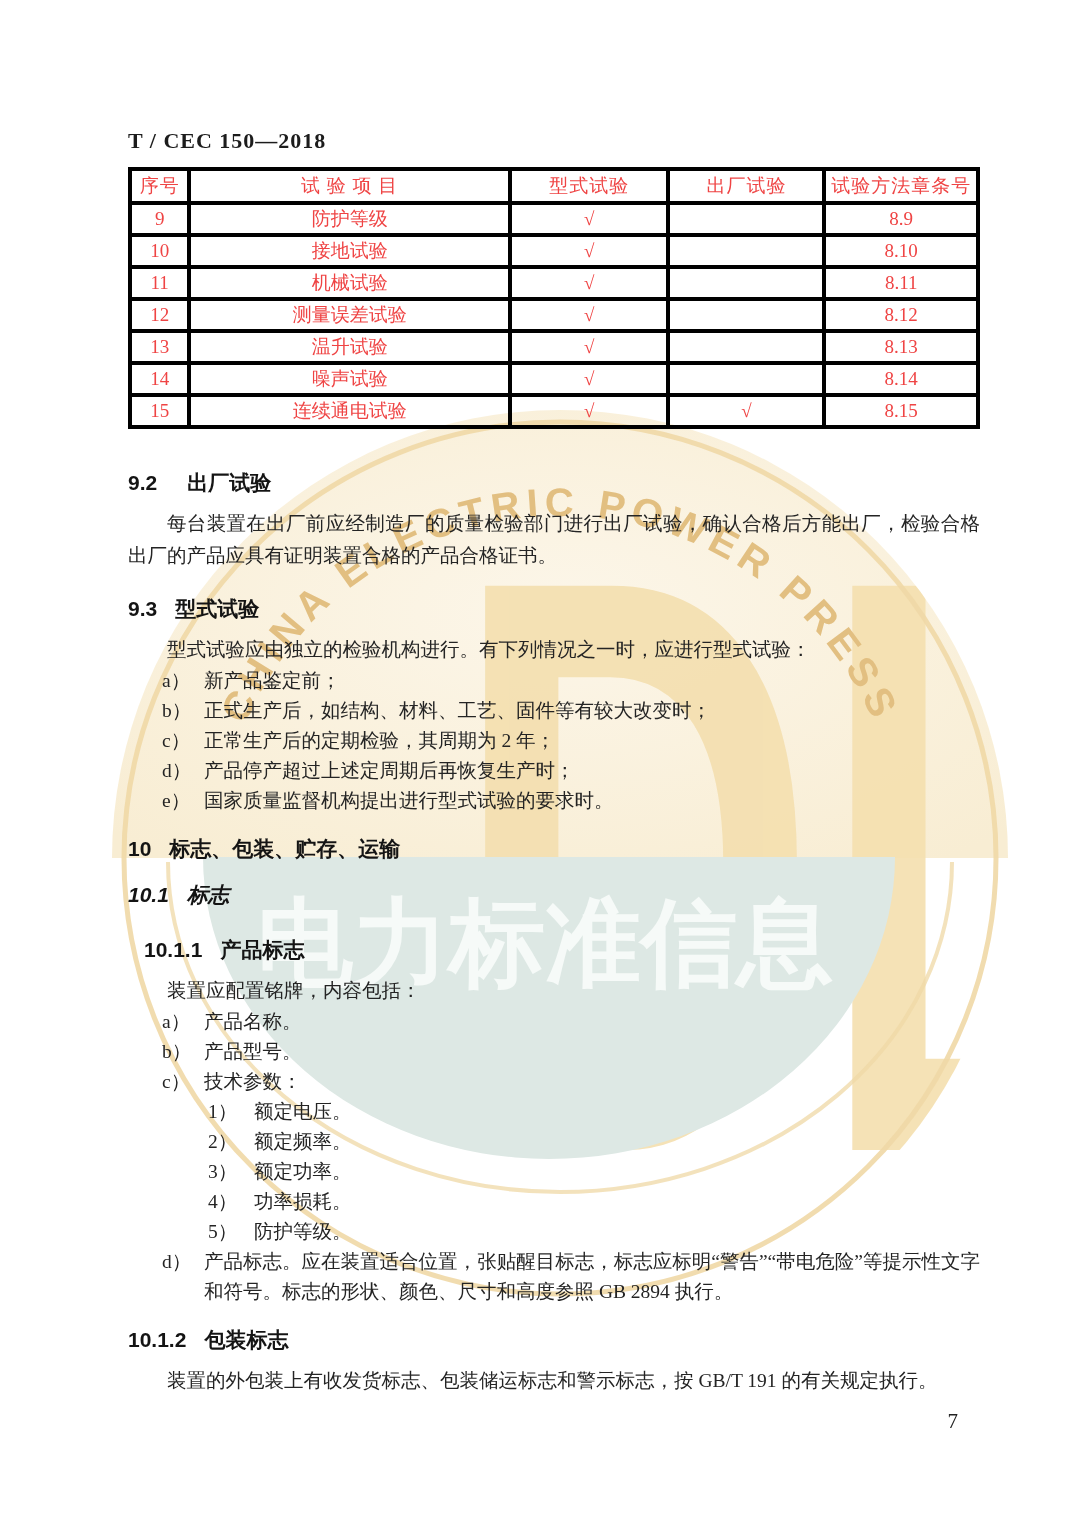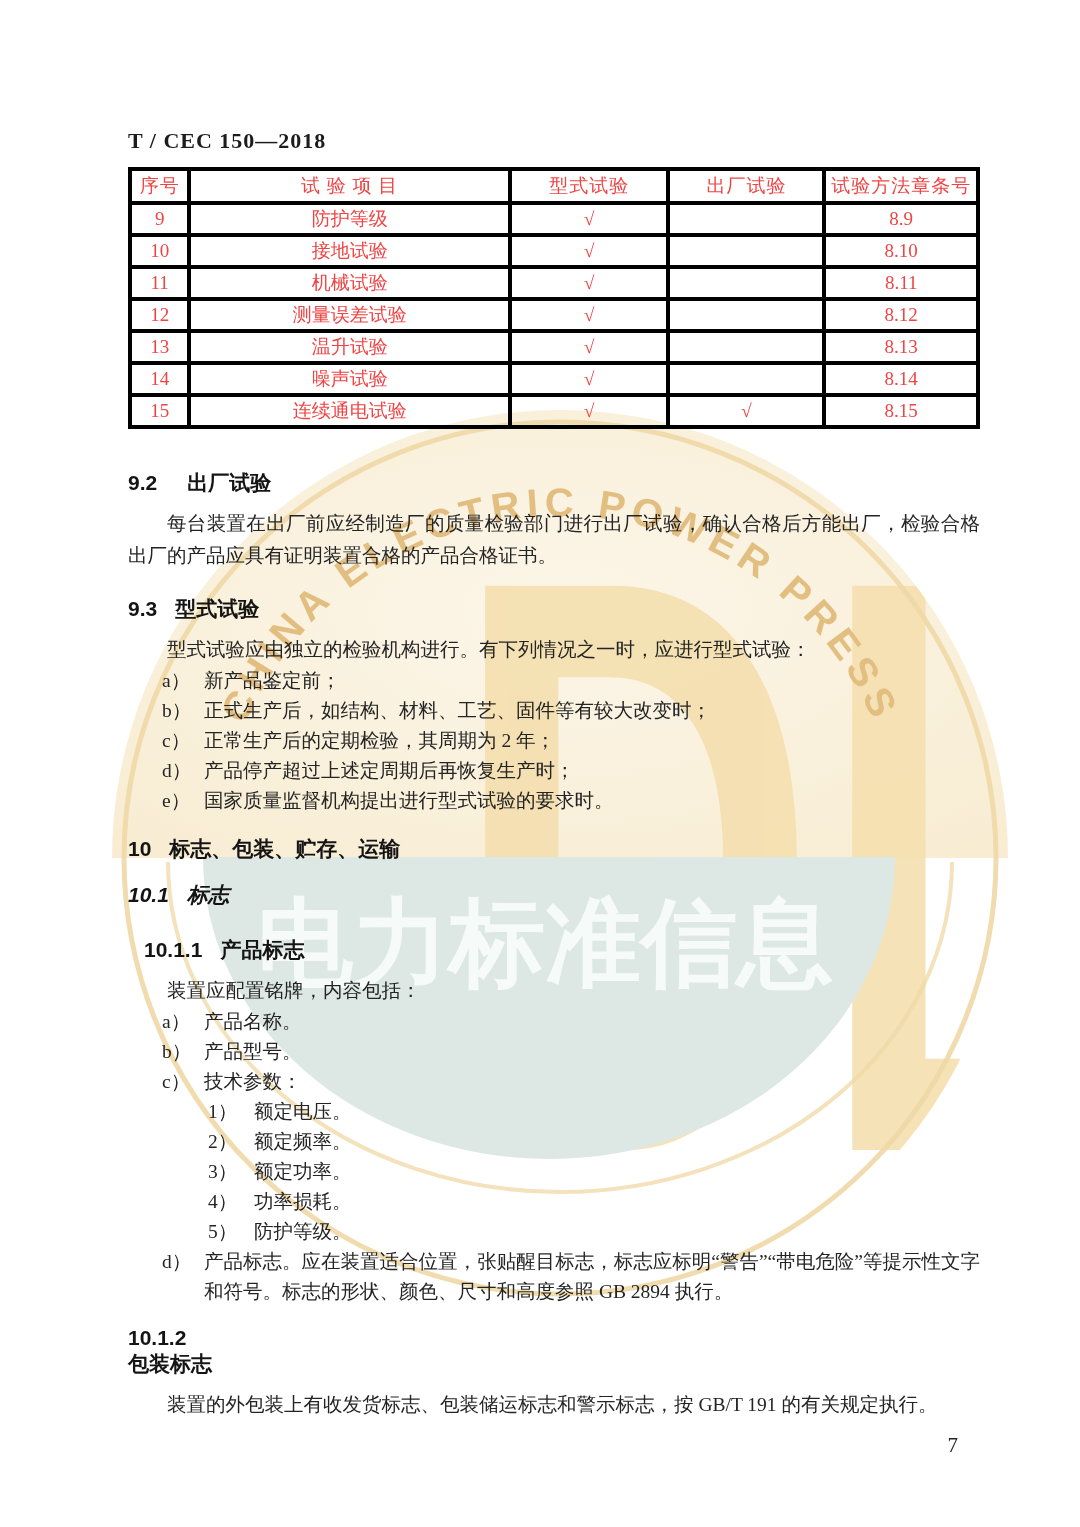--- a/index.html
+++ b/index.html
@@ -42,21 +42,21 @@
     font-family:"Liberation Sans","DejaVu Sans",sans-serif;
     font-weight:bold; font-size:21px; color:#141414;
     display:flex; align-items:baseline;
   }
   .sec-heading .num { margin-right:18px; }
   .h-92  { margin-top:40px;gap:12px; }
   .h-93  { margin-top:23px; }
   .h-10  { margin-top:19px; }
   .h-101 { margin-top:18px;font-style:italic; }
   .h-1011{ margin-top:27px;margin-left:16px; }
-  .h-1012{ margin-top:19px;flex-direction:column; }
+  .h-1012{ margin-top:19px; }
 
   .para {
     margin-top:11px; font-size:19.5px; line-height:32px;
     text-indent:2em; text-align:justify; color:#242424;
   }
 
   .list { padding-left:34px; font-size:19.5px; color:#242424; }
   .list .li { display:flex; line-height:30px; }
   .list .marker { flex:none; width:42px; }
   .list .txt { flex:1; text-align:justify;font-family:Liberation Serif, serif; }

